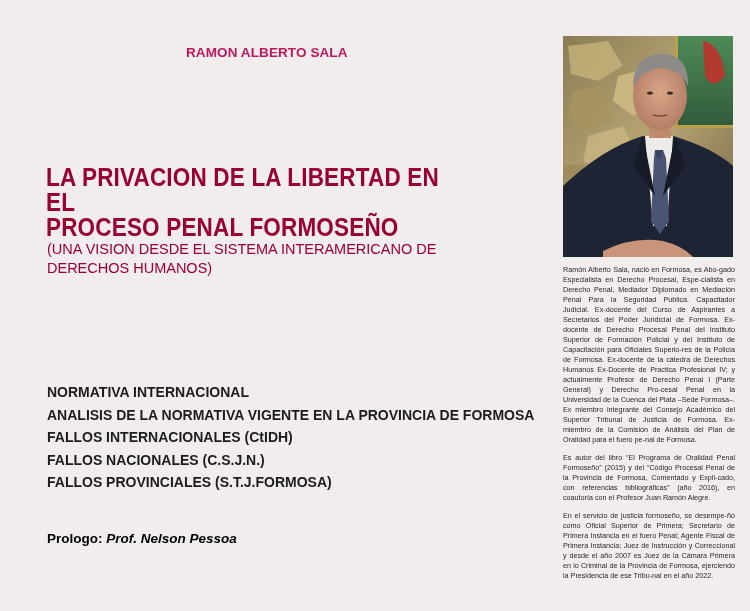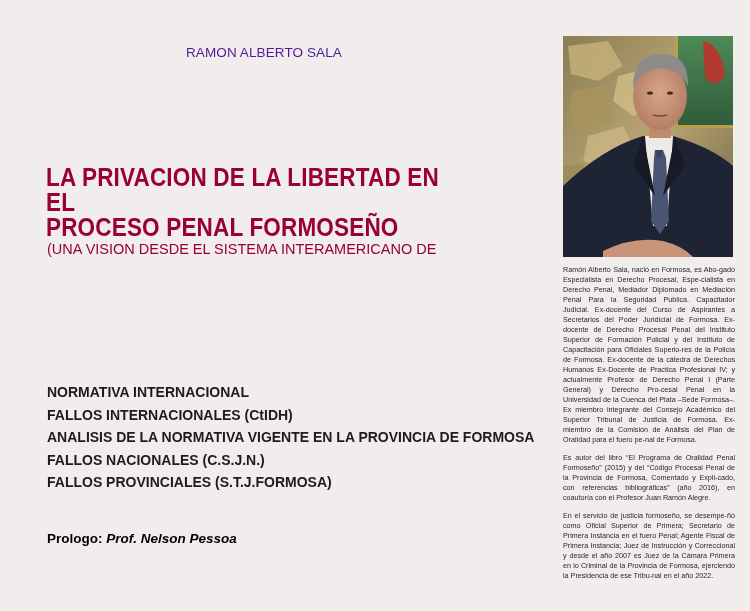--- a/index.html
+++ b/index.html
@@ -13,23 +13,23 @@
       position: relative;
       overflow: hidden;
       font-family: "Liberation Sans", sans-serif;
       color: #1c1a1a;
     }
     .author {
       position: absolute;
       left: 186px;
       top: 45px;
       font-size: 13.5px;
-      font-weight: normal;
+      font-weight: bold;
       letter-spacing: 0.1px;
-      color: #4c1d95;
+      color: #be185d;
     }
     .title {
       position: absolute;
       left: 46px;
       top: 165px;
       width: 470px;
       font-family: "Liberation Sans", sans-serif;
       font-weight: bold;
       font-size: 25px;
       line-height: 25px;
@@ -102,26 +102,27 @@
 
 <div class="author">RAMON ALBERTO SALA</div>
 
 <div class="title">
   <div>LA PRIVACION DE LA LIBERTAD EN EL</div>
   <div>PROCESO PENAL FORMOSEÑO</div>
 </div>
 
 <div class="subtitle">
   <div>(UNA VISION DESDE EL SISTEMA INTERAMERICANO DE</div>
+  <div>DERECHOS HUMANOS)</div>
 </div>
 
 <ul class="topics">
   <li>NORMATIVA INTERNACIONAL</li>
+  <li>ANALISIS DE LA NORMATIVA VIGENTE EN LA PROVINCIA DE FORMOSA</li>
   <li>FALLOS INTERNACIONALES (CtIDH)</li>
-  <li>ANALISIS DE LA NORMATIVA VIGENTE EN LA PROVINCIA DE FORMOSA</li>
   <li>FALLOS NACIONALES (C.S.J.N.)</li>
   <li>FALLOS PROVINCIALES (S.T.J.FORMOSA)</li>
 </ul>
 
 <div class="prologue">
   <span>Prologo:</span>
   <span class="name">Prof. Nelson Pessoa</span>
 </div>
 
 <div class="photo">

